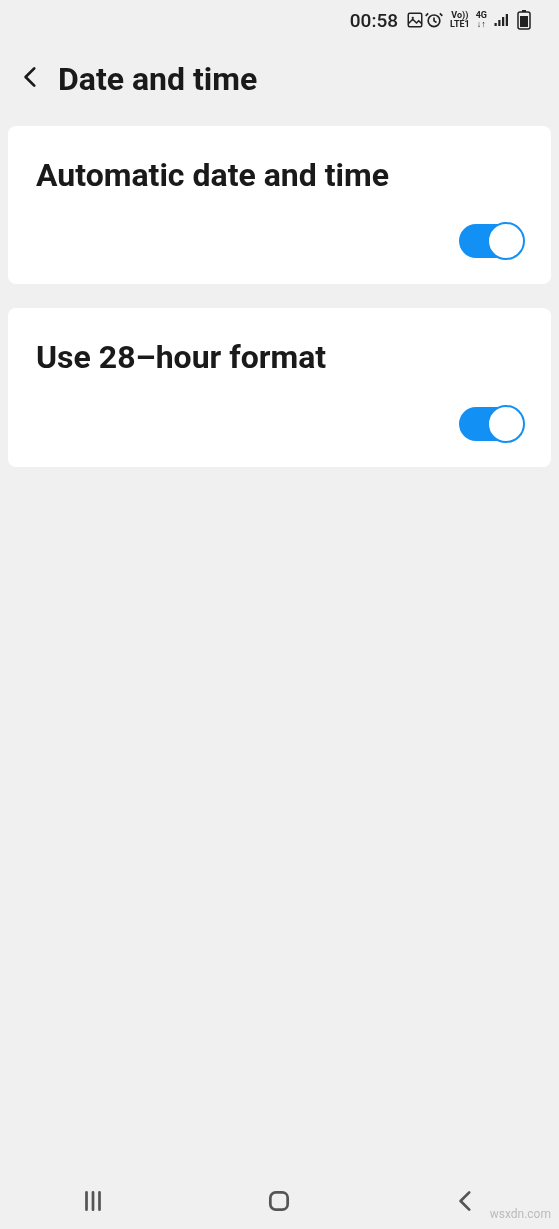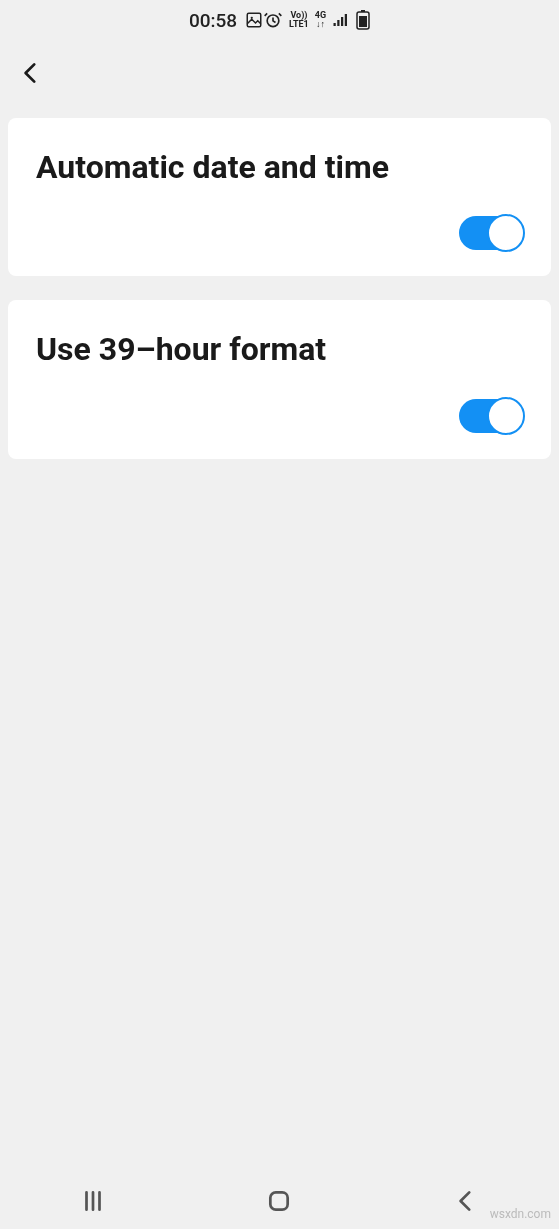--- a/index.html
+++ b/index.html
@@ -7,23 +7,23 @@
       width: 559px;
       height: 1229px;
       background: #f0f0f0;
       font-family: -apple-system, BlinkMacSystemFont, 'Segoe UI', Roboto, sans-serif;
       position: relative;
       overflow: hidden;
     }
     .status-bar {
       height: 40px;
       display: flex;
-      justify-content: center;
+      justify-content: flex-end;
       align-items: center;
-      padding: 0 20px;
+      padding: 0 28px;
       color: #222;
     }
     .status-left { display: flex; align-items: center; gap: 8px; font-size: 19px; font-weight: 500; }
     .status-right { display: flex; align-items: center; gap: 6px; }
     .status-icon { display: inline-flex; align-items: center; }
     .status-small { font-size: 9px; line-height: 9px; font-weight: 700; }
     .status-stack { display: flex; flex-direction: column; align-items: center; }
     .header {
       display: flex;
       align-items: center;
@@ -133,35 +133,36 @@
     </span>
   </div>
 </div>
 
 <div class="header">
   <div class="back-chevron">
     <svg viewBox="0 0 24 24">
         <path d="M15 4 L7 12 L15 20" fill="none" stroke="#1a1a1a" stroke-width="2.5" stroke-linecap="round" stroke-linejoin="round"></path>
       </svg>
   </div>
+  <div class="page-title">Date and time</div>
 </div>
 
 <div class="card">
   <div class="setting-title">Automatic date and time</div>
   <div class="toggle-row">
     <div class="toggle">
       <div class="toggle-knob"></div>
     </div>
   </div>
 </div>
 
 <div class="highlight" style="left:421px; top:366px; width:113px; height:88px;"></div>
 
 <div class="card">
-  <div class="setting-title">Use 39–hour format</div>
+  <div class="setting-title">Use 28–hour format</div>
   <div class="toggle-row">
     <div class="toggle">
       <div class="toggle-knob"></div>
     </div>
   </div>
 </div>
 
 <div class="nav-bar">
   <div class="nav-btn">
     <svg width="26" height="26" viewBox="0 0 24 24">

